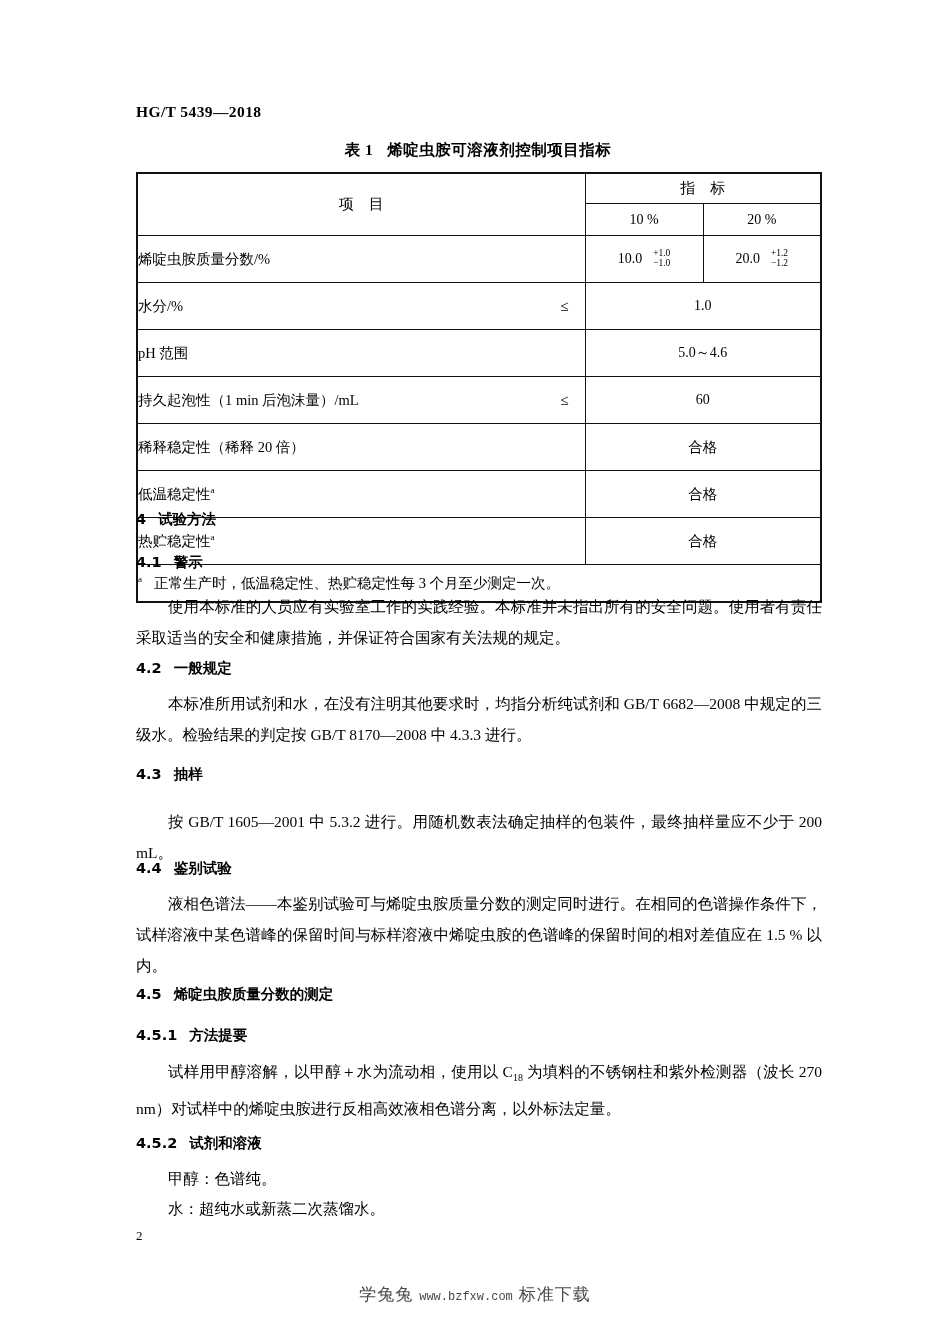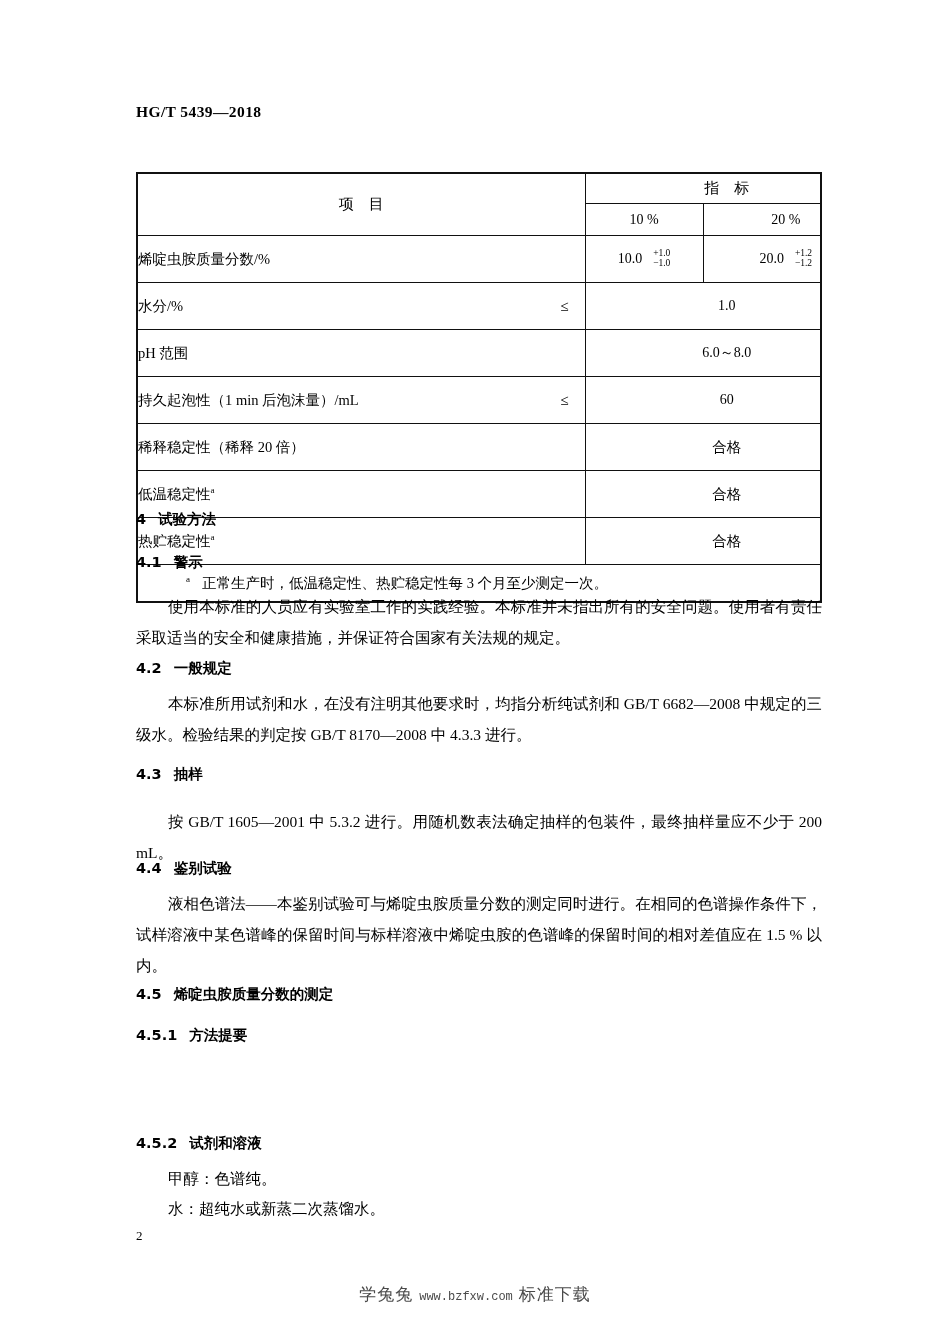--- a/index.html
+++ b/index.html
@@ -56,21 +56,21 @@
     table-layout: fixed;
     font-size: 14.5px;
   }
   table.spec td, table.spec th {
     border: 1px solid #111;
     padding: 0;
     font-weight: normal;
     vertical-align: middle;
   }
   table.spec .outer-l { border-left: 2px solid #111; }
-  table.spec .outer-r { border-right: 2px solid #111; padding-left: 48px; }
+  table.spec .outer-r { border-right: 2px solid #111; }
   table.spec tr.top-row td { border-top: 2px solid #111; }
   table.spec tr.last-row td { border-bottom: 2px solid #111; }
 
   .cell-item {
     height: 46px;
     padding-left: 9px;
     padding-right: 8px;
     position: relative;
     white-space: nowrap;
   }
@@ -196,20 +196,23 @@
     margin: 0 6px;
   }
 </style>
 </head>
 <body>
 
 <div class="page">
 
   <div class="std-code">HG/T 5439—2018</div>
 
+  <div class="table-title">
+    <span class="t-num">表 1</span><span>烯啶虫胺可溶液剂控制项目指标</span>
+  </div>
 
   <table class="spec">
     <colgroup>
       <col style="width:448px">
       <col style="width:118px">
       <col style="width:118px">
     </colgroup>
     <tbody>
       <tr class="top-row">
         <td class="hdr-item outer-l" rowspan="2">
@@ -243,21 +246,21 @@
           <span class="le">≤</span>
         </td>
         <td class="cell-val outer-r" colspan="2">1.0</td>
       </tr>
 
       <tr>
         <td class="cell-item outer-l">
           <span>pH 范围</span>
           <span class="le"></span>
         </td>
-        <td class="cell-val outer-r" colspan="2">6.0～8.0</td>
+        <td class="cell-val outer-r" colspan="2">5.0～4.6</td>
       </tr>
 
       <tr>
         <td class="cell-item outer-l">
           <span>持久起泡性（1 min 后泡沫量）/mL</span>
           <span class="le">≤</span>
         </td>
         <td class="cell-val outer-r" colspan="2">60</td>
       </tr>
 
@@ -317,20 +320,21 @@
   </div>
   <div class="para indent" style="top:888px;">液相色谱法——本鉴别试验可与烯啶虫胺质量分数的测定同时进行。在相同的色谱操作条件下，试样溶液中某色谱峰的保留时间与标样溶液中烯啶虫胺的色谱峰的保留时间的相对差值应在 1.5 % 以内。</div>
 
   <div class="h2" style="top:985px;">
     <span class="num">4.5</span><span>烯啶虫胺质量分数的测定</span>
   </div>
 
   <div class="h2" style="top:1026px;">
     <span class="num">4.5.1</span><span>方法提要</span>
   </div>
+  <div class="para indent" style="top:1056px;"><span>试样用甲醇溶解，以甲醇＋水为流动相，使用以 C</span><span class="sub18">18</span><span> 为填料的不锈钢柱和紫外检测器（波长 270 nm）对试样中的烯啶虫胺进行反相高效液相色谱分离，以外标法定量。</span></div>
 
   <div class="h2" style="top:1134px;">
     <span class="num">4.5.2</span><span>试剂和溶液</span>
   </div>
   <div class="para indent" style="top:1193px;">水：超纯水或新蒸二次蒸馏水。</div>
   <div class="para indent" style="top:1163px;">甲醇：色谱纯。</div>
 
   <div class="folio">2</div>
 
   <div class="watermark">

